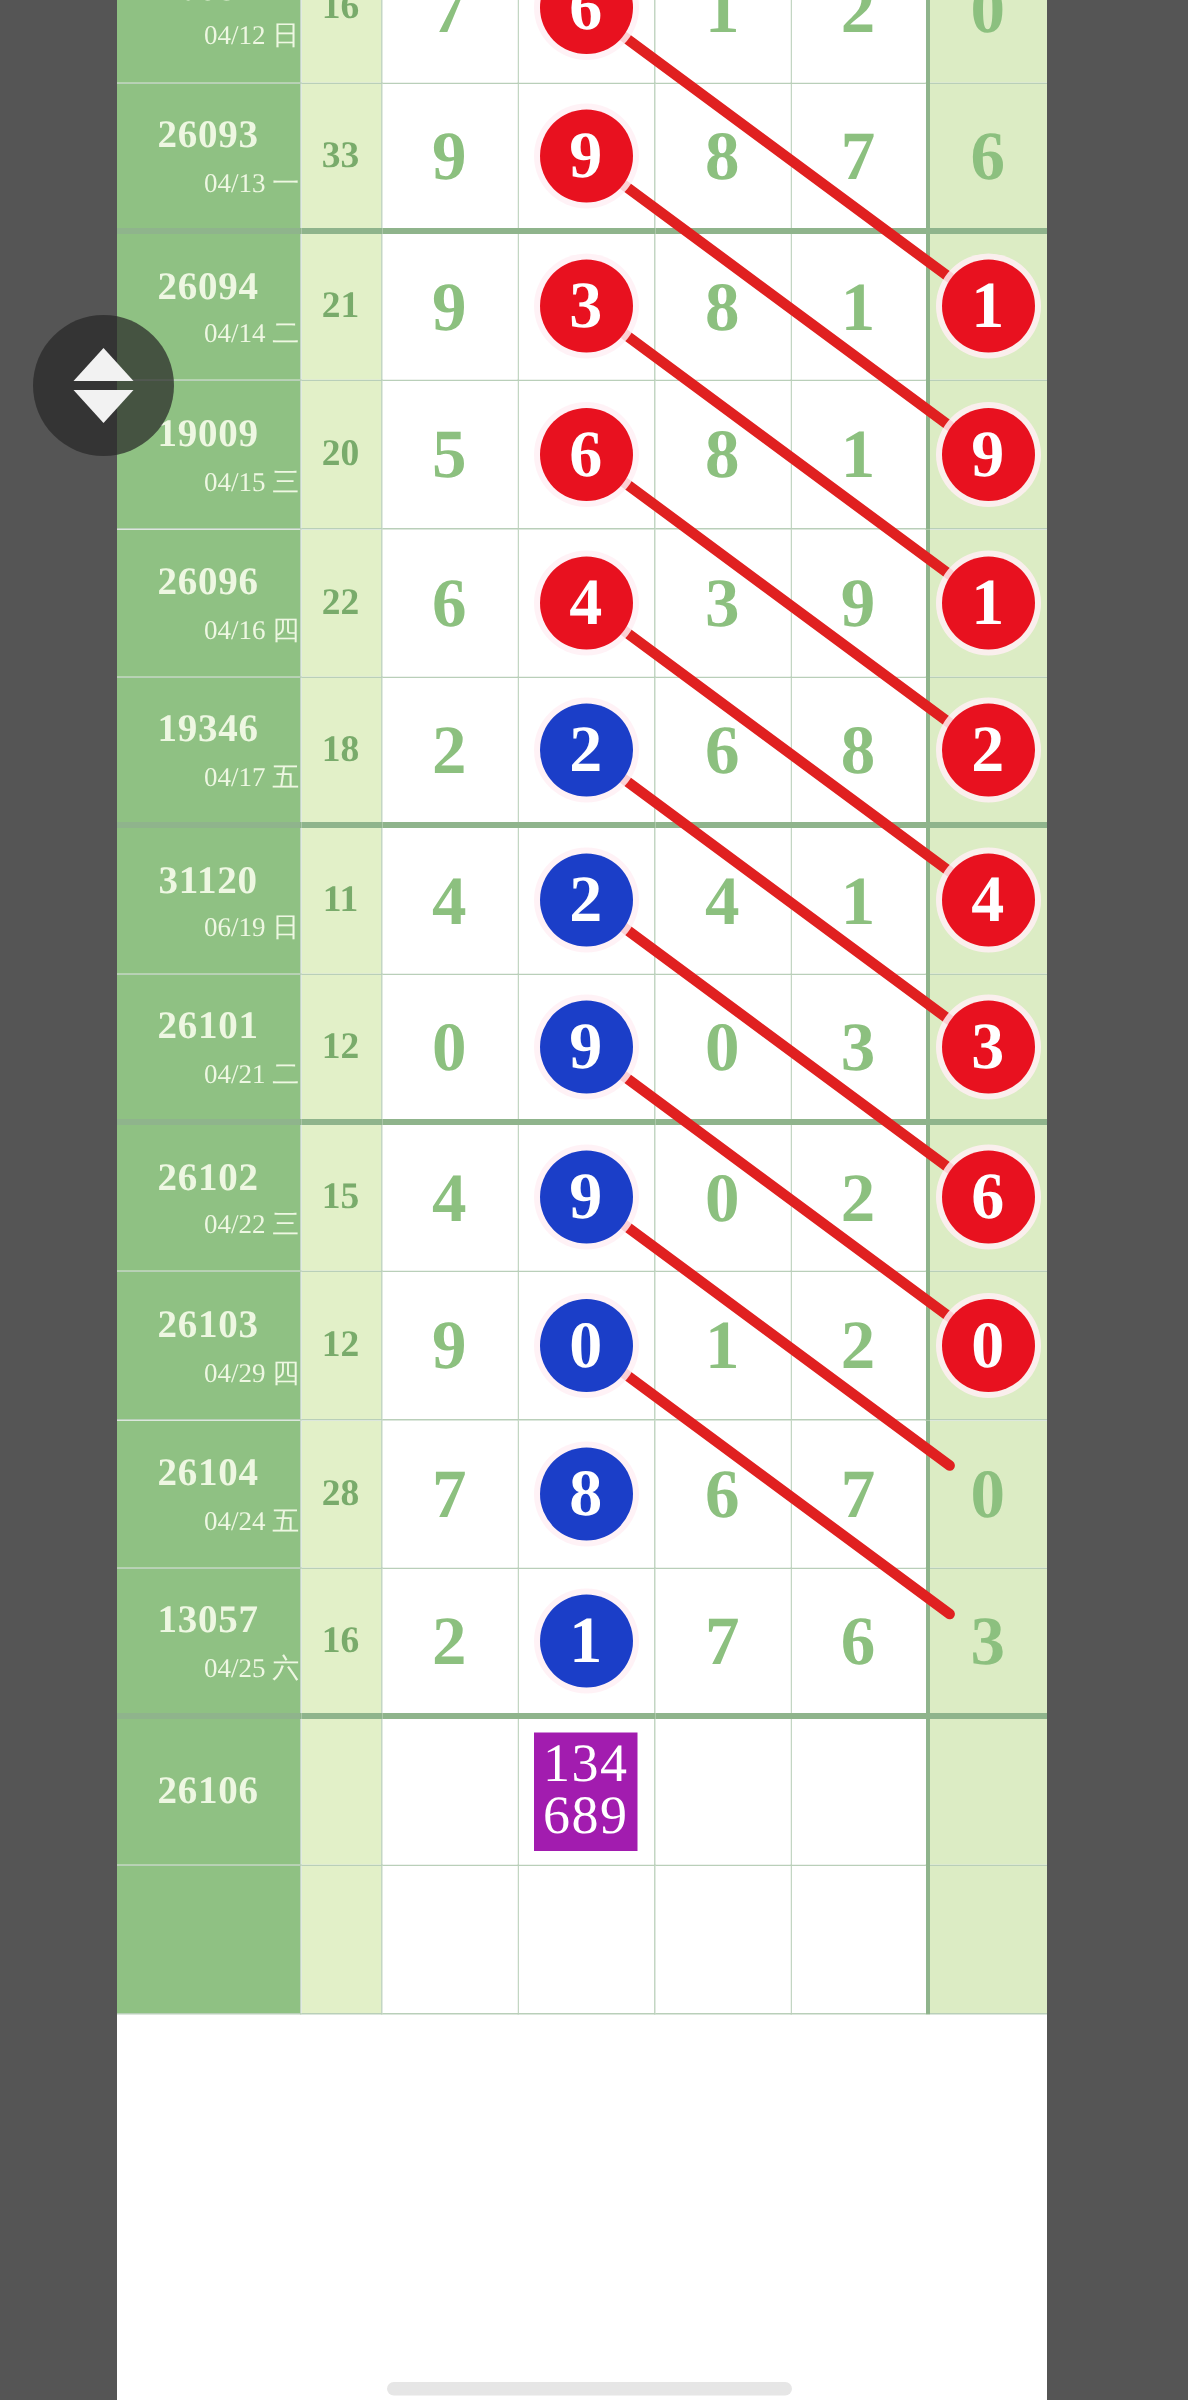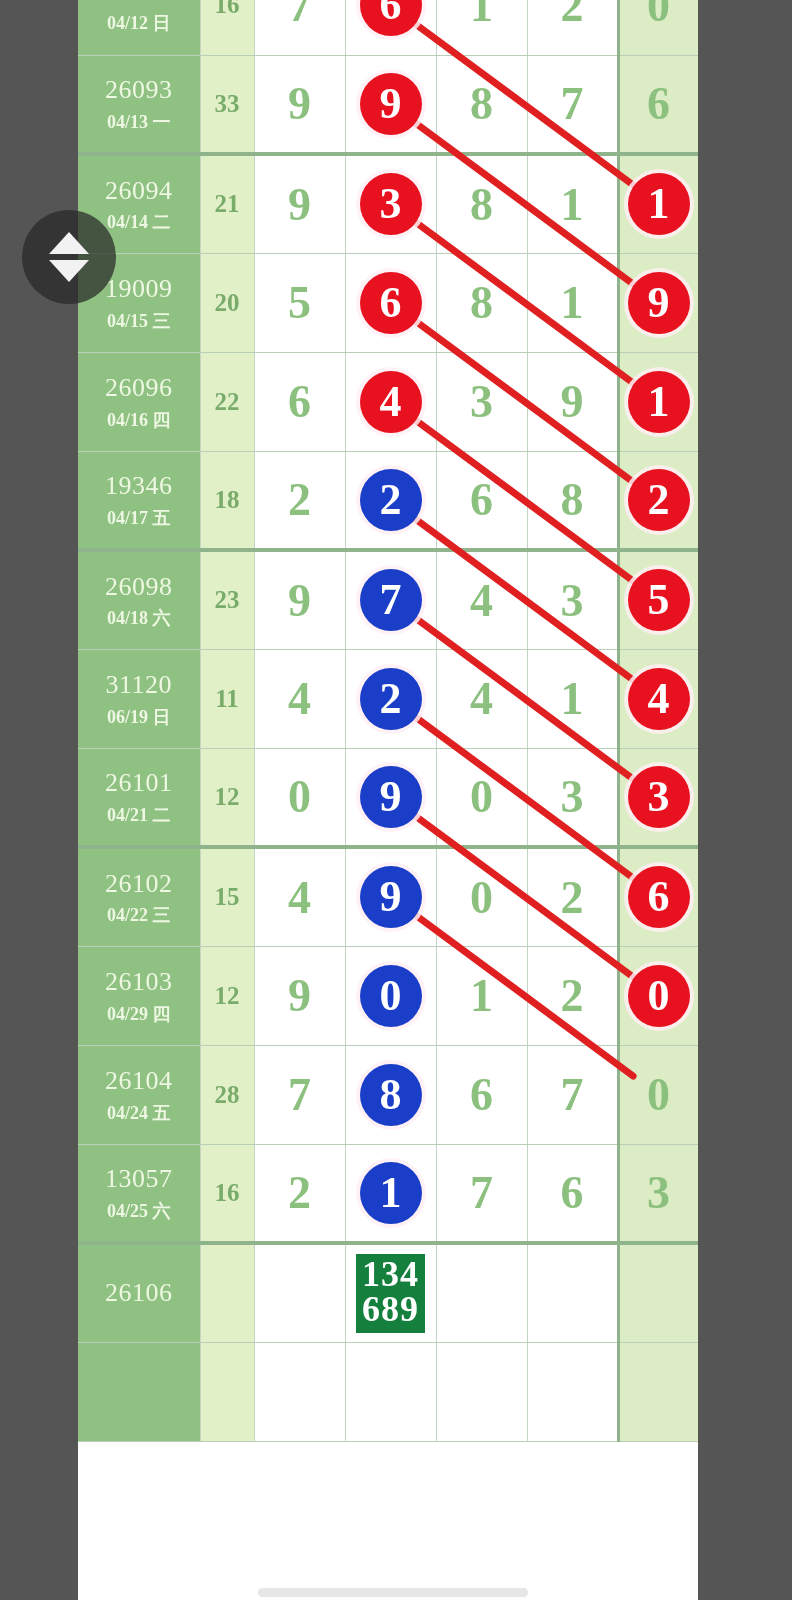--- a/index.html
+++ b/index.html
@@ -57,29 +57,30 @@
 
   
   td.issue {
     background: #8fc183;
     color: #eef7e2;
     border-right: 3px solid #7fae76;
     line-height: 1.25;
   }
   td.issue .issue-no {
     font-size: 26px;
-    font-weight: normal;
+    font-weight: bold;
     letter-spacing: 0.5px;
     display: block;
   }
   td.issue .issue-date {
     font-size: 18px;
-    font-weight: bold;
+    font-weight: normal;
     display: block;
     margin-top: 4px;
+    text-align: right;
   }
 
   
   td.sum {
     background: #e2f0c8;
     color: #79ab6b;
     font-size: 25px;
     font-weight: bold;
     border-right: 3px solid #8fb48c;
   }
@@ -117,24 +118,24 @@
     box-shadow: 0 0 0 4px rgba(255,240,245,0.85);
     position: relative;
     z-index: 3;
   }
   .ball.red  { background: #e8111f; }
   .ball.blue { background: #1b3ec8; }
 
   
   .predict-box {
     display: inline-block;
-    background: #15803d;
+    background: #a21caf;
     color: #ffffff;
     font-size: 36px;
-    font-weight: bold;
+    font-weight: normal;
     line-height: 0.98;
     padding: 3px 6px 5px 6px;
     letter-spacing: 1px;
   }
   .predict-box span { display: block; }
 
   
   #connectors {
     position: absolute;
     left: 0; top: 0;
@@ -278,32 +279,20 @@
             </td>
             <td class="sum">18</td>
             <td class="digit">2</td>
             <td class="digit"><span class="ball blue">2</span></td>
             <td class="digit">6</td>
             <td class="digit">8</td>
             <td class="lastcol"><span class="ball red">2</span></td>
           </tr>
           <tr>
             <td class="issue">
-              <span class="issue-no">26098</span>
-              <span class="issue-date">04/18 六</span>
-            </td>
-            <td class="sum">23</td>
-            <td class="digit">9</td>
-            <td class="digit"><span class="ball blue">7</span></td>
-            <td class="digit">4</td>
-            <td class="digit">3</td>
-            <td class="lastcol"><span class="ball red">5</span></td>
-          </tr>
-          <tr>
-            <td class="issue">
               <span class="issue-no">31120</span>
               <span class="issue-date">06/19 日</span>
             </td>
             <td class="sum">11</td>
             <td class="digit">4</td>
             <td class="digit"><span class="ball blue">2</span></td>
             <td class="digit">4</td>
             <td class="digit">1</td>
             <td class="lastcol"><span class="ball red">4</span></td>
           </tr>

